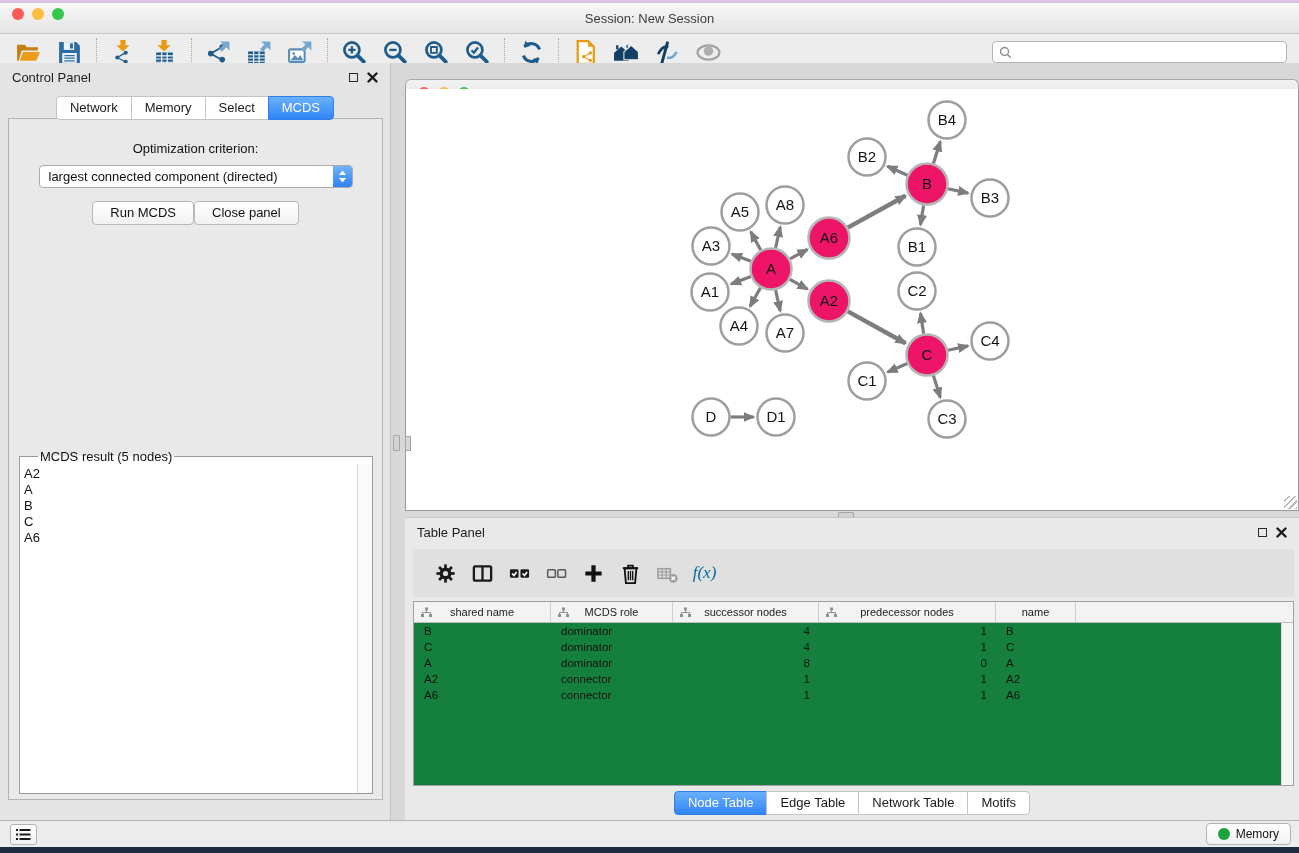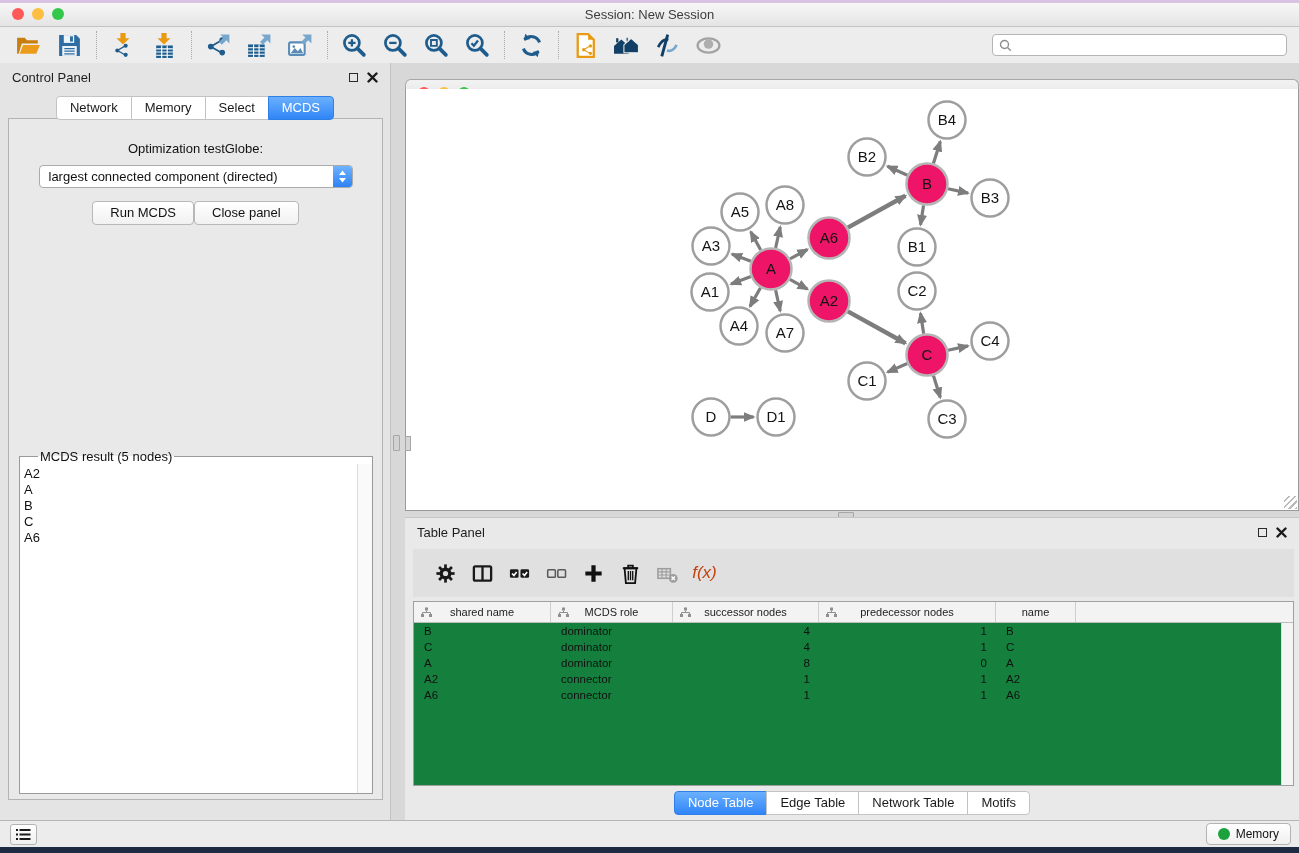--- a/index.html
+++ b/index.html
@@ -2,21 +2,21 @@
 <html><head>
 <meta charset="utf-8">
 <style>
   * { margin:0; padding:0; box-sizing:border-box; }
   body { background:#444; font-family:"Liberation Sans", sans-serif; }
   #app { position:relative; width:1299px; height:853px; background:#1d2b43; overflow:hidden; }
   .top-strip { position:absolute; left:0; top:0; width:100%; height:3px; background:#d9c2e2; }
   .window { position:absolute; left:0; top:3px; width:1299px; height:844px; background:#e2e2e2; }
 
   
-  .titlebar { position:relative; height:24px; background:linear-gradient(#f7f7f7,#e4e4e4); border-bottom:1px solid #c4c4c4; display:flex; align-items:center; justify-content:center; font-size:13px; color:#3c3c3c; }
+  .titlebar { position:relative; height:31px; background:linear-gradient(#f7f7f7,#e4e4e4); border-bottom:1px solid #c4c4c4; display:flex; align-items:center; justify-content:center; font-size:13px; color:#3c3c3c; }
   .lights { position:absolute; left:12px; top:5px; display:flex; gap:8px; }
   .light { width:12px; height:12px; border-radius:50%; display:inline-block; }
   .light.red { background:#fc5b57; } .light.yellow { background:#fdbe41; } .light.green { background:#34c84a; }
 
   
   .toolbar { height:37px; background:#ededed; border-bottom:1px solid #bdbdbd; display:flex; align-items:center; padding:0 10px 0 8px; }
   .tb-btn { width:41px; height:31px; display:flex; align-items:center; justify-content:center; background:none; border:none; cursor:pointer; }
   .tb-btn svg { width:27px; height:27px; }
   .tb-btn.disabled { opacity:.9; }
   .tb-sep { width:1px; height:28px; border-left:1px dotted #a9a9a9; margin:0 6px; }
@@ -62,21 +62,21 @@
      background:repeating-linear-gradient(135deg, transparent 0 3px, #b9b9b9 3px 4.5px); cursor:nwse-resize; }
   .canvas-left-handle { position:absolute; left:-1px; top:347px; width:6px; height:15px; background:#d6d6d6; border:1px solid #a6a6a6; cursor:col-resize; }
   .v-divider-handle { position:absolute; left:393px; top:372px; width:7px; height:16px; background:#d2d2d2; border:1px solid #a6a6a6; border-radius:1px; cursor:col-resize; }
   .h-divider-handle { position:absolute; left:838px; top:449px; width:16px; height:7px; background:#d2d2d2; border:1px solid #a6a6a6; border-radius:1px; cursor:row-resize; }
 
   
   .table-panel { position:absolute; left:405px; top:454px; right:0; bottom:0; background:#e9e9e9; border-top:1px solid #c6c6c6; }
   .tp-toolbar { position:absolute; left:8px; right:5px; top:31px; height:48px; background:#e0e0e0; display:flex; align-items:center; padding-left:14px; }
   .tp-btn { width:37px; height:34px; display:flex; align-items:center; justify-content:center; background:none; border:none; cursor:pointer; }
   .tp-btn svg { width:23px; height:23px; }
-  .fx { font-family:Liberation Sans, sans-serif; font-style:italic; font-size:17px; color:#c2410c; }
+  .fx { font-family:Liberation Serif, serif; font-style:italic; font-size:17px; color:#0369a1; }
   .tp-table { position:absolute; left:8px; right:5px; top:83px; bottom:34px; background:#15803d; border:1px solid #a0a0a0; overflow:hidden; }
   .tp-thead { display:flex; height:21px; background:#f3f3f3; border-bottom:1px solid #bcbcbc; }
   .th-cell { position:relative; display:flex; align-items:center; justify-content:center; font-size:11px; color:#222; border-right:1px solid #cfcfcf; height:100%; }
   .th-cell .attr-ic { position:absolute; left:7px; top:5px; }
   .tp-row { display:flex; height:16px; align-items:center; }
   .td-cell { font-size:11.5px; color:#111; overflow:hidden; white-space:nowrap; }
   .tp-scrollbar { position:absolute; right:0; top:21px; bottom:0; width:12px; background:#f4f4f4; border-left:1px solid #ddd; }
   .tp-tabs { position:absolute; left:0; right:0; bottom:5px; display:flex; justify-content:center; }
 
   
@@ -302,21 +302,21 @@
               </span>
           </span>
         </div>
         <div class="cp-tabs" id="cp-tabs">
             <span class="seg-tab">Network</span>
             <span class="seg-tab">Memory</span>
             <span class="seg-tab">Select</span>
             <span class="seg-tab active">MCDS</span>
           </div>
         <div class="cp-body">
-          <div class="opt-label">Optimization testGlobe:</div>
+          <div class="opt-label">Optimization criterion:</div>
           <div class="criterion-row">
             <div class="select">
               <span class="select-text">largest connected component (directed)</span>
               <span class="select-stepper">
                 <svg width="9" height="13" viewBox="0 0 9 13">
                     <path d="M4.5 0.5L8 5H1z" fill="#fff"></path>
                     <path d="M4.5 12.5L1 8h7z" fill="#fff"></path>
                   </svg>
               </span>
             </div>

